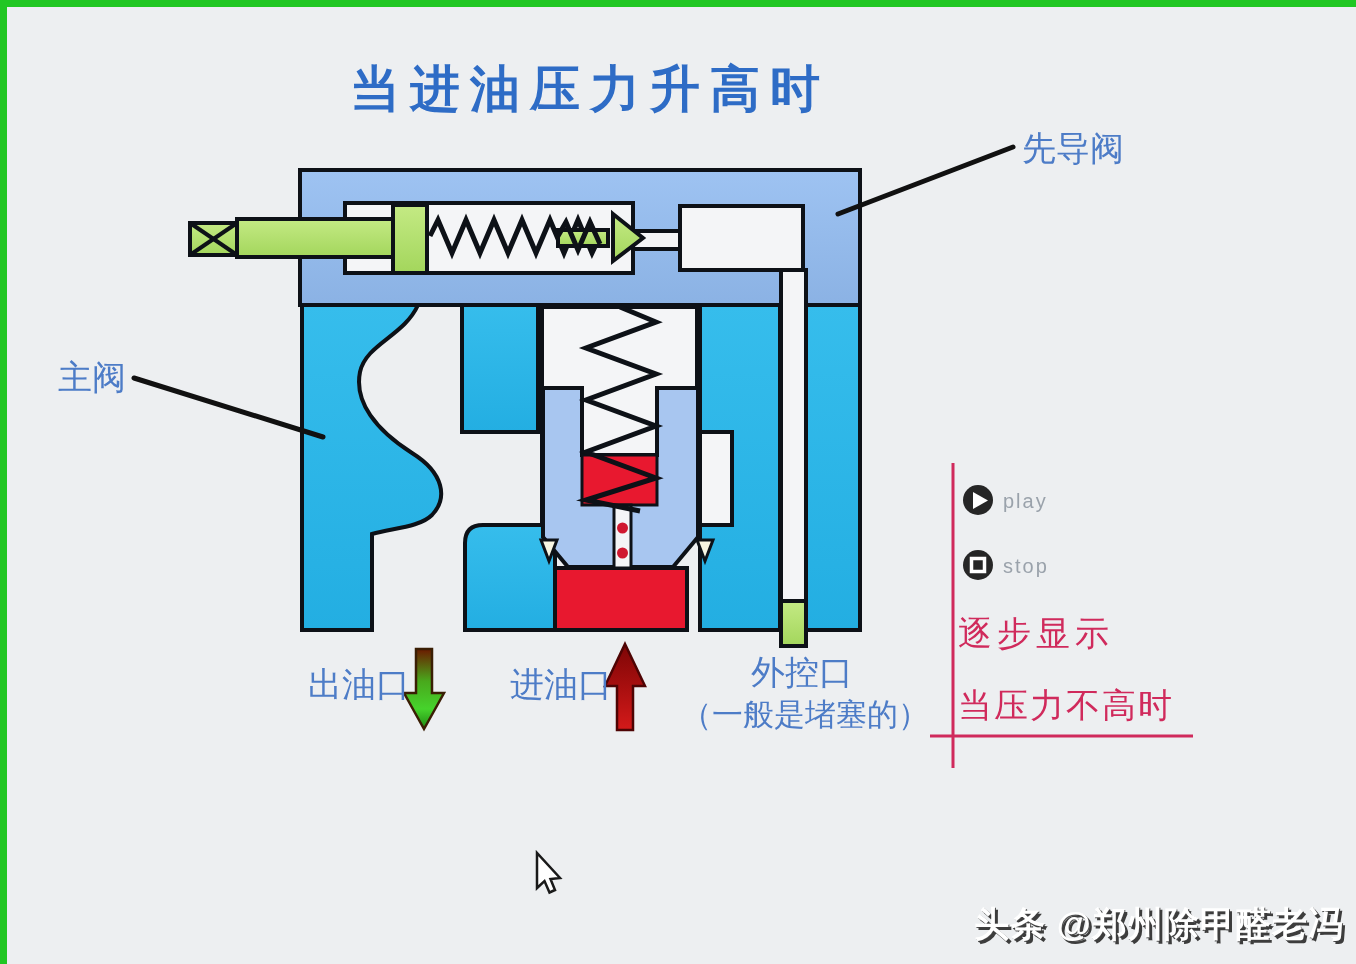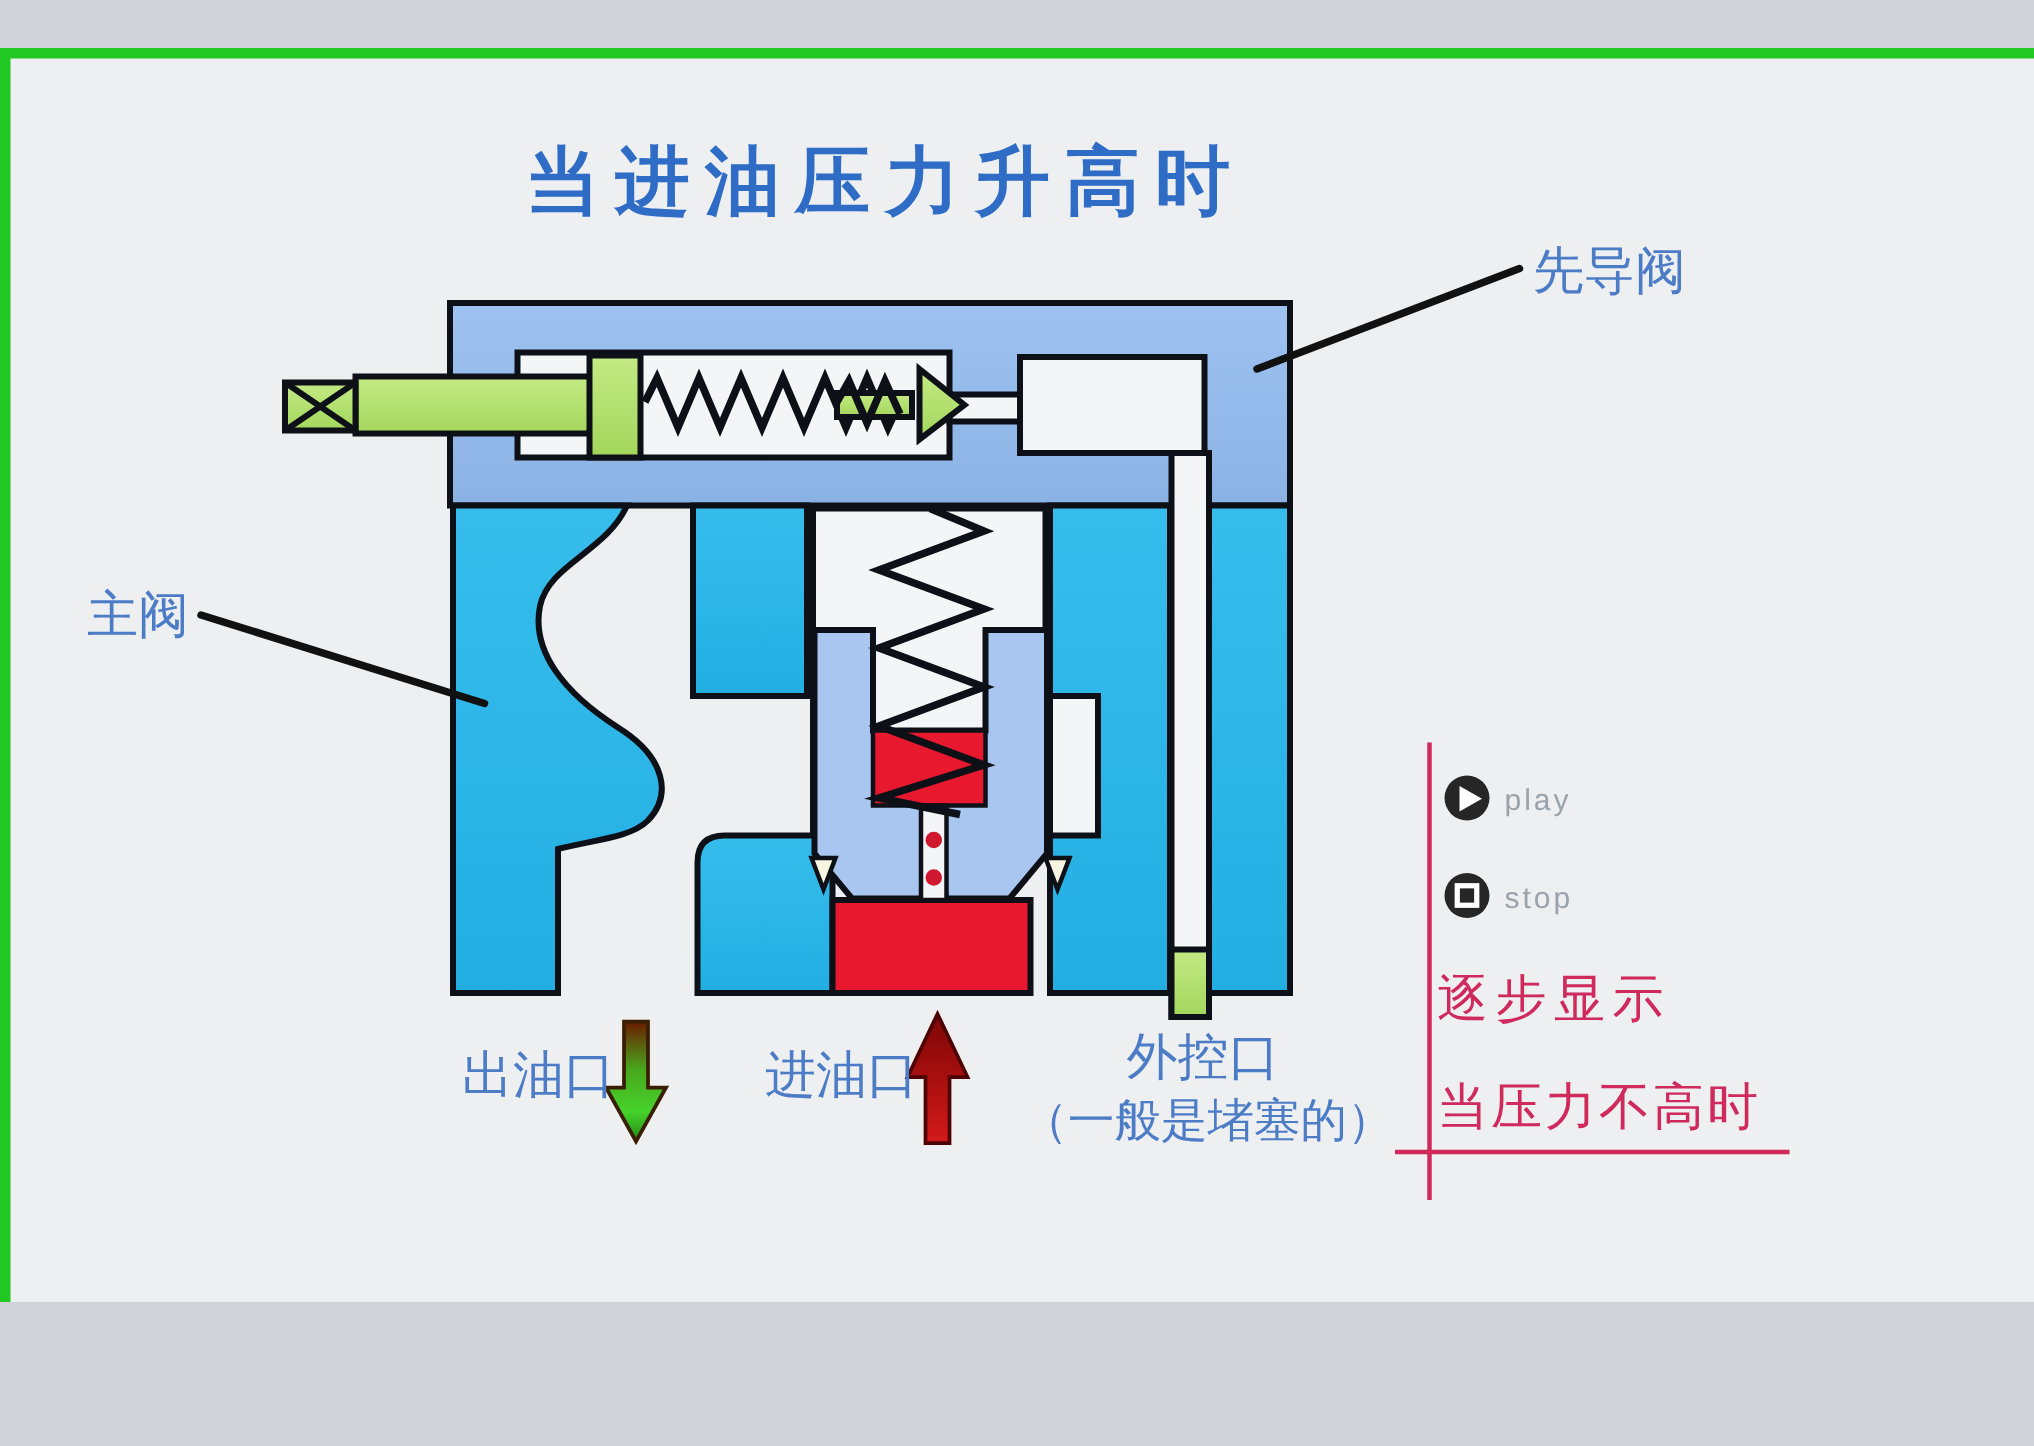--- a/index.html
+++ b/index.html
@@ -1,20 +1,19 @@
 <!DOCTYPE html>
 <html><head>
 <meta charset="utf-8">
 <style>
   html,body{margin:0;padding:0;background:#cfd2d6;}
   #stage{
-    position:relative;width:1356px;height:836px;overflow:hidden;
+    position:relative;width:1356px;height:964px;overflow:hidden;
     background:#edeff1;
     font-family:"Liberation Serif", serif;
-    margin-top:32px;
   }
   .frame-top{position:absolute;left:0;top:0;width:1356px;height:7px;}
   .frame-left{position:absolute;left:0;top:0;width:7px;height:964px;}
   svg{position:absolute;left:0;top:0;}
   svg text{user-select:none;}
   .label-blue{fill:#4d7cc7;font-size:34px;font-family:"Liberation Serif",serif;}
   .title-text{fill:#2e6cc6;font-size:50px;font-weight:bold;letter-spacing:10px;font-family:"Liberation Serif",serif;}
   .crimson-text{fill:#d02a5c;font-size:34px;font-family:"Liberation Serif",serif;letter-spacing:5px;}
   .ctrl-text{fill:#9aa2ab;font-size:20px;font-family:"Liberation Sans",sans-serif;letter-spacing:2px;}
   #watermark{
@@ -137,16 +136,17 @@
     </g>
     <g style="cursor:pointer">
       <circle cx="978" cy="565" r="15" fill="#262626"></circle>
       <rect x="971.5" y="558.5" width="13" height="13" fill="none" stroke="#ffffff" stroke-width="3.5"></rect>
       <text x="1003" y="573" class="ctrl-text">stop</text>
     </g>
 
     <path d="M537,853 L537,888 L544.5,881 L549.5,892.5 L555,890 L550.5,879 L560,878 Z" fill="#ffffff" stroke="#1a1a1a" stroke-width="2.5"></path>
   </svg>
 
+  <div id="watermark">头条 @郑州除甲醛老冯</div>
 
   <div class="frame-top" style="background: rgb(33, 199, 35);"></div>
   <div class="frame-left" style="background: rgb(33, 199, 35);"></div>
 </div>
 
 </body></html>

